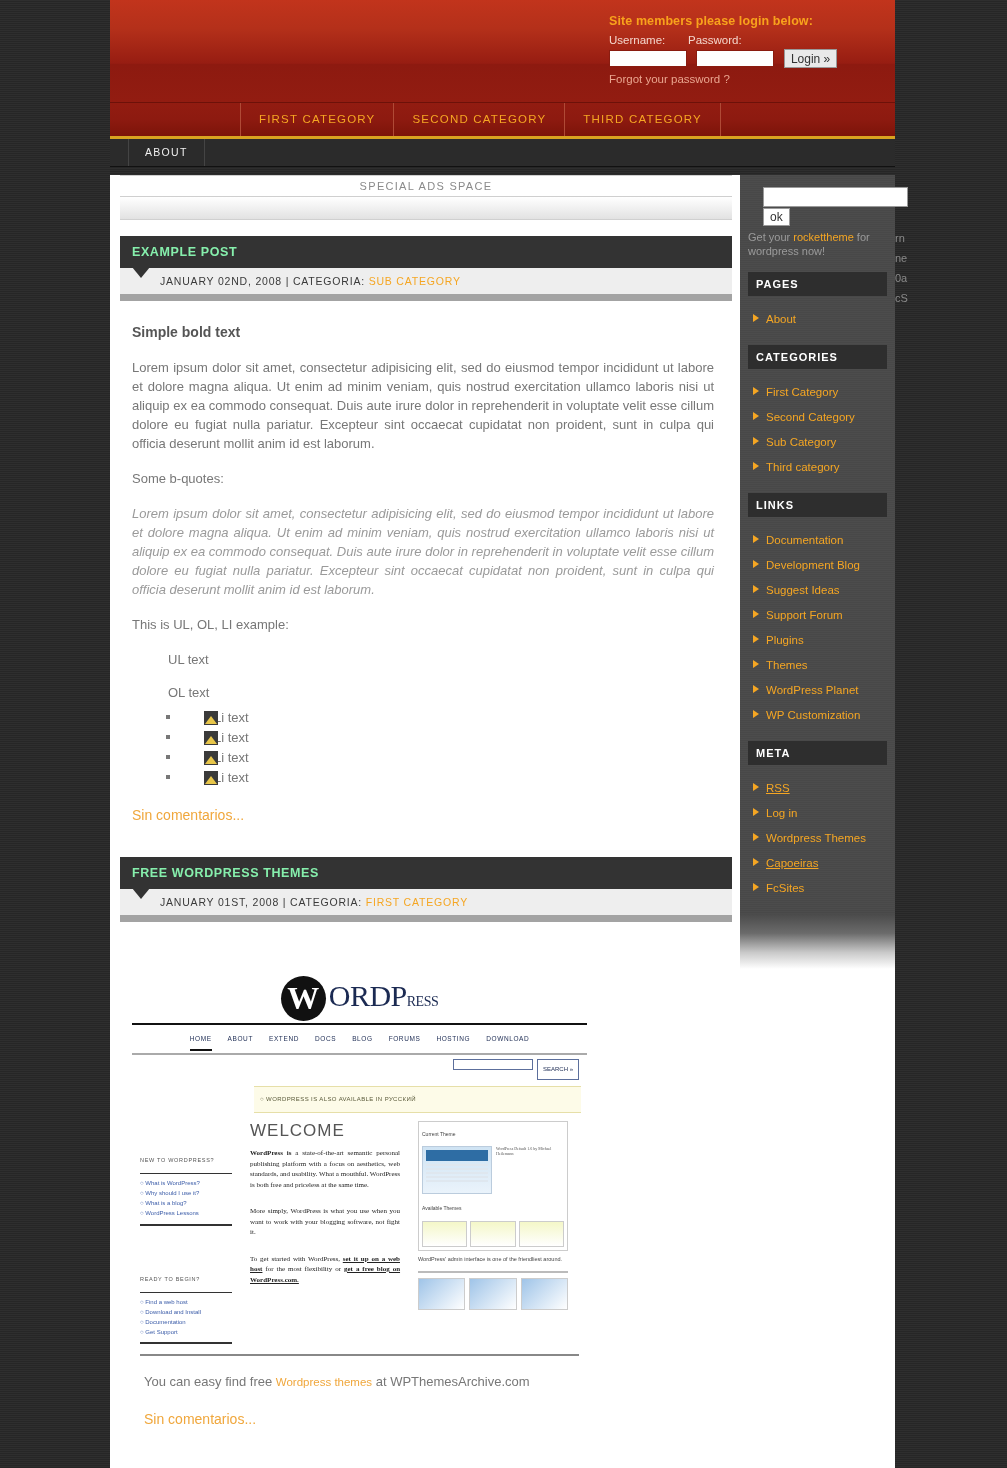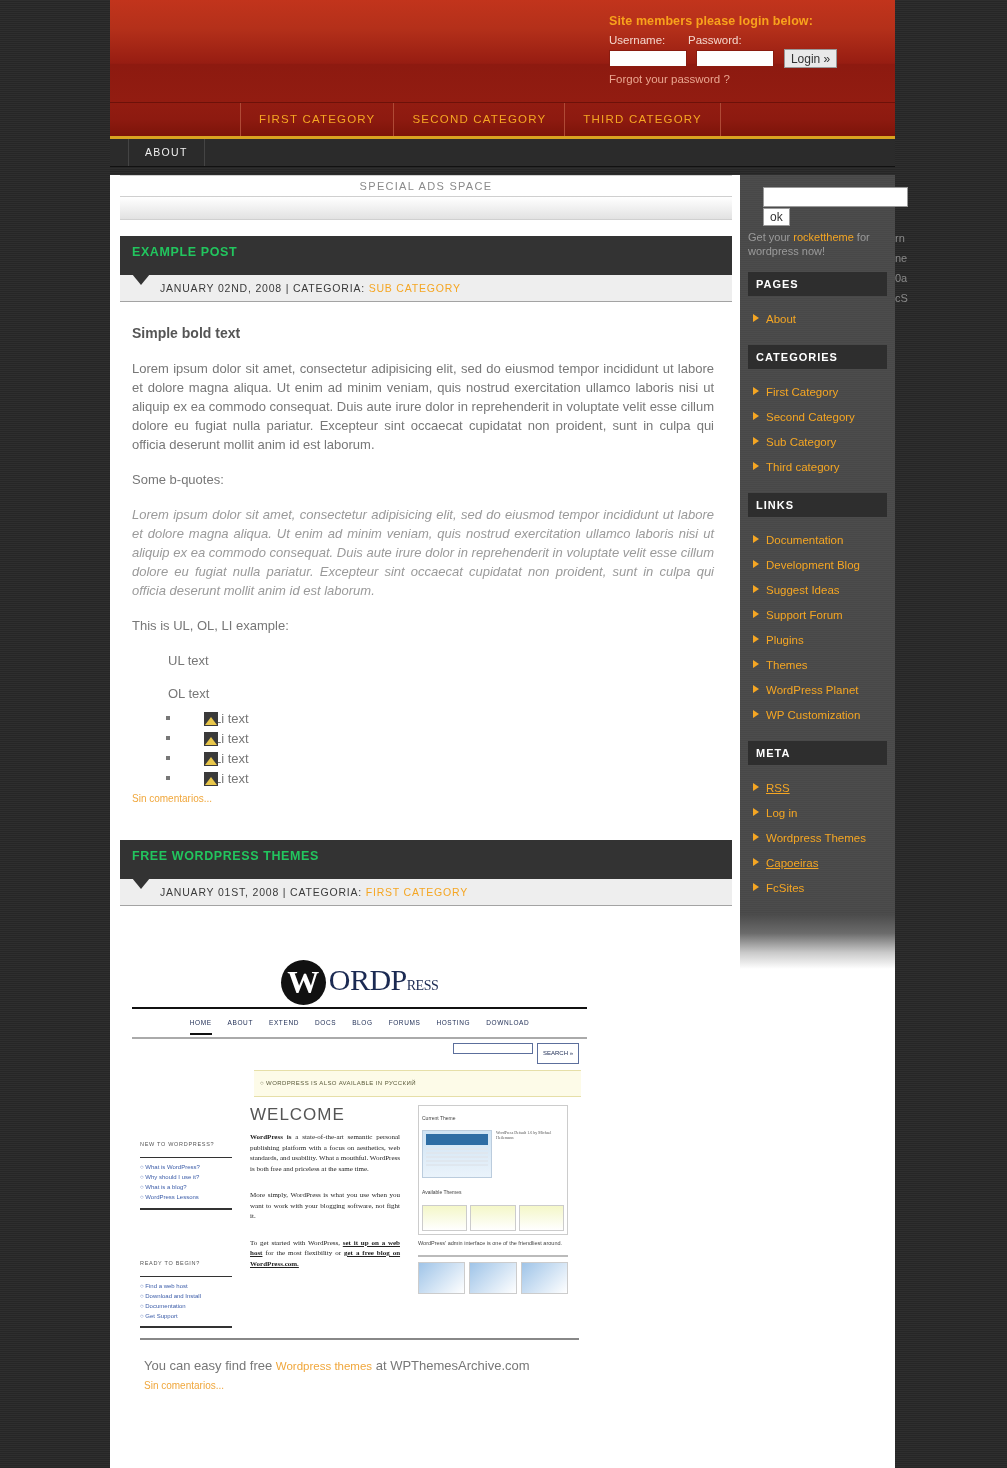--- a/index.html
+++ b/index.html
@@ -70,25 +70,25 @@
   }
   .ads-fill{
     width:612px;height:22px;margin-left:10px;
     background:linear-gradient(to bottom,#ffffff,#e2e2e2);
     border-bottom:1px solid #d0d0d0;
   }
 
   
   .post{margin:16px 0 0 10px;width:612px;}
   .post-title{
-    background:#333;color:#22c55e;font-weight:bold;font-size:12.5px;letter-spacing:.6px;
-    padding:9px 0 16px 12px;text-transform:uppercase;
+    background:#333;color:#86efac;font-weight:bold;font-size:12.5px;letter-spacing:.6px;
+    padding:9px 0 9px 12px;text-transform:uppercase;
   }
   .post-meta{
-    background:#eeeeee;border-bottom:1px solid #a3a3a3;position:relative;
+    background:#eeeeee;border-bottom:7px solid #a3a3a3;position:relative;
     color:#3a3a3a;font-size:10.5px;letter-spacing:.8px;padding:7px 0 7px 40px;text-transform:uppercase;
   }
   .post-meta:before{
     content:"";position:absolute;left:12px;top:-1px;
     border-left:9px solid transparent;border-right:9px solid transparent;border-top:11px solid #333;
   }
   .post-meta a{color:#f5a623;text-decoration:none;}
   .post-body{padding:22px 18px 0 12px;color:#777;font-size:13px;line-height:19px;}
   .post-body h3{margin:0 0 16px 0;color:#555;font-size:14px;font-weight:bold;}
   .post-body p{margin:0 0 16px 0;text-align:justify;}
@@ -100,21 +100,21 @@
   .li-list li:before{
     content:"";position:absolute;left:0;top:7px;width:4px;height:4px;background:#777;
   }
   .brokenimg{
     position:absolute;left:38px;top:3px;width:14px;height:14px;background:#3a3a3a;
   }
   .brokenimg:after{
     content:"";position:absolute;left:1px;bottom:1px;
     border-left:6px solid transparent;border-right:6px solid transparent;border-bottom:8px solid #e8c64a;
   }
-  .comments{display:block;color:#f0a73c;font-size:10px;text-decoration:none;}
+  .comments{display:block;margin-top:18px;color:#f0a73c;font-size:14px;text-decoration:none;}
 
   
   .wpshot{margin:28px 0 0 0;width:455px;background:#fff;border:0;position:relative;font-family:"Liberation Serif",serif;}
   .wp-logohead{display:flex;align-items:center;justify-content:center;padding-top:4px;}
   .wp-mark{
     width:45px;height:45px;border-radius:50%;background:#111;color:#fff;
     display:flex;align-items:center;justify-content:center;font-family:"Liberation Serif",serif;
     font-size:32px;font-weight:bold;margin-right:3px;
   }
   .wp-word{font-family:"Liberation Serif",serif;font-size:30px;color:#1b2a52;letter-spacing:-.5px;}

